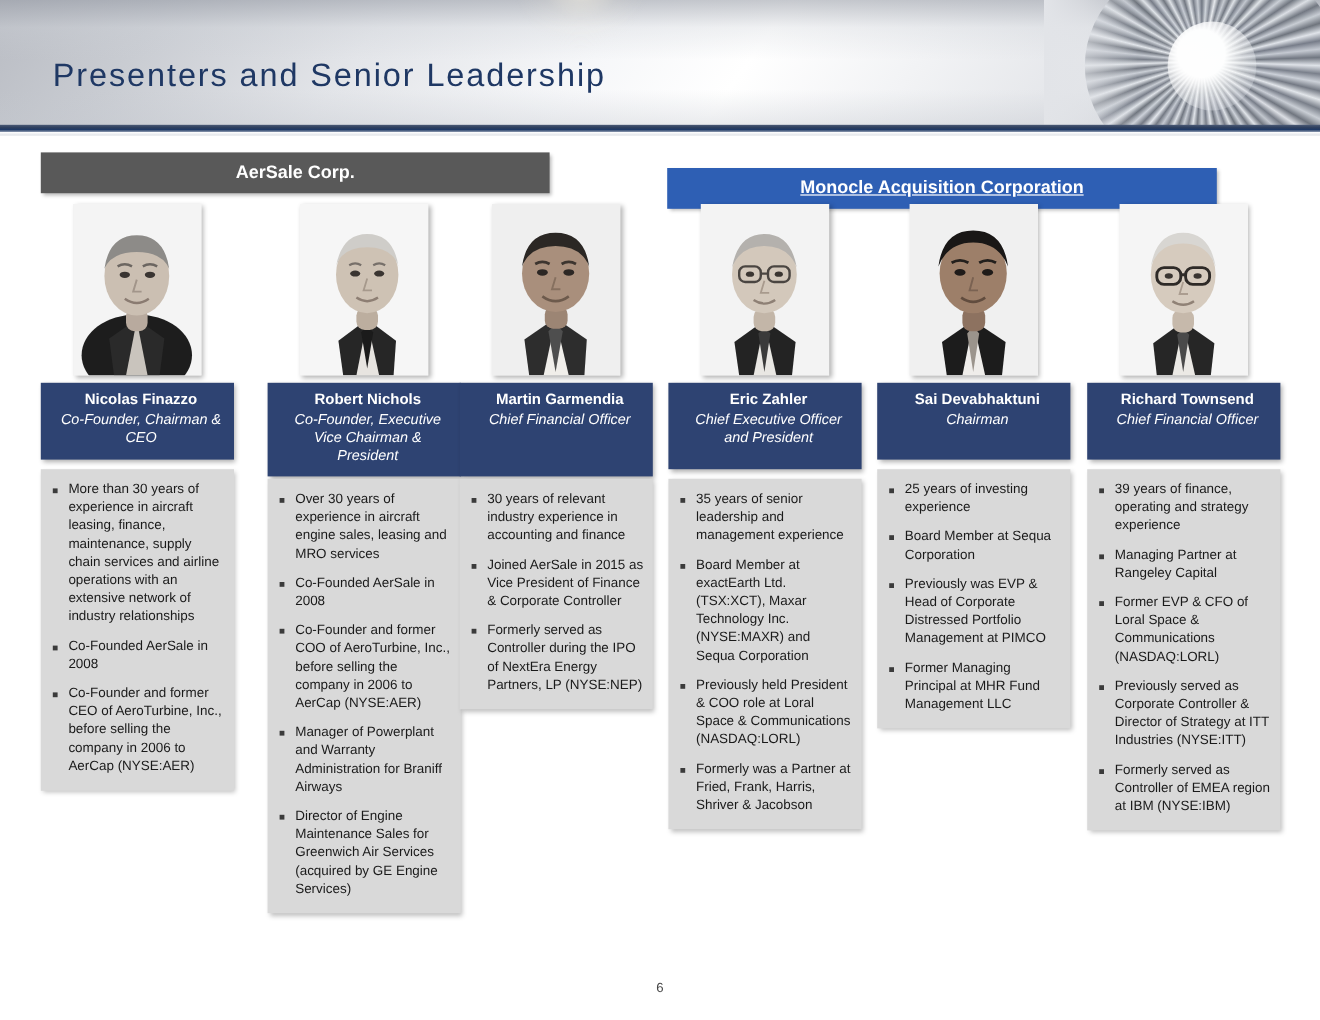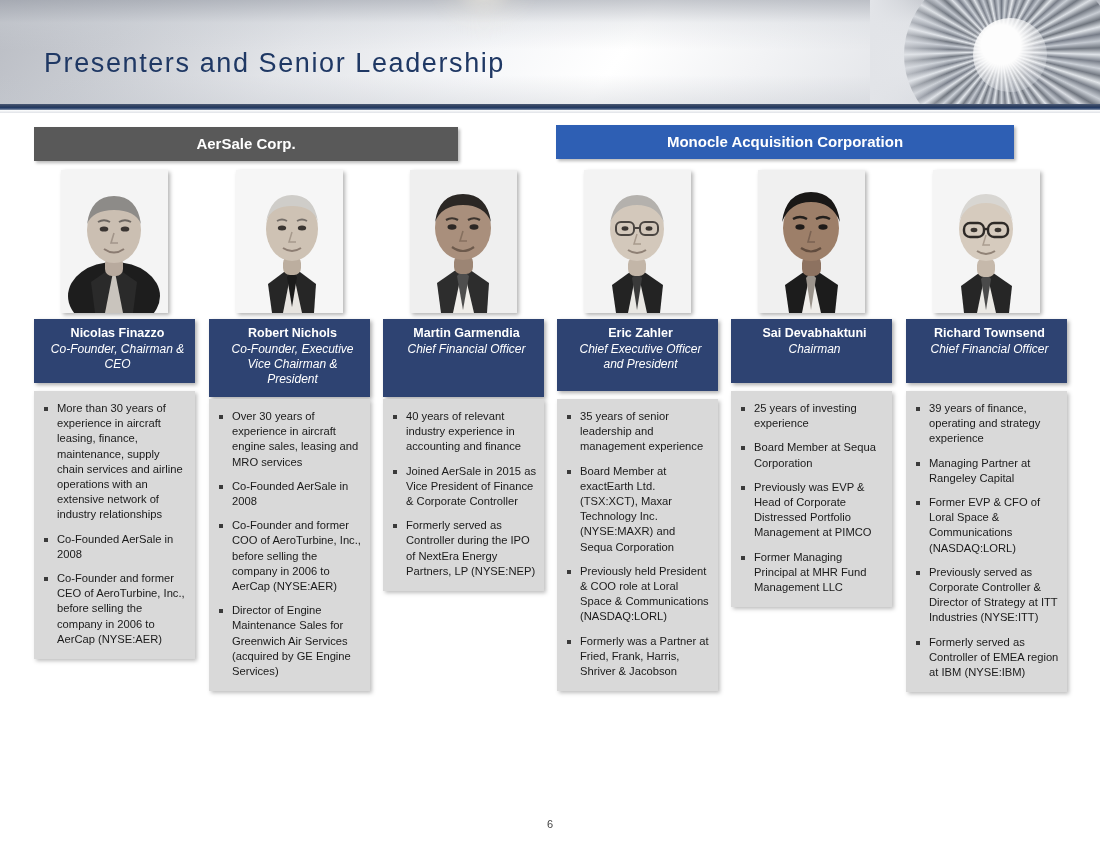--- a/index.html
+++ b/index.html
@@ -138,22 +138,23 @@
     color: #ffffff;
     font-size: 15px;
     font-weight: bold;
     box-shadow: 2px 2px 3px rgba(0,0,0,0.28);
   }
   #bar-aersale {
     left: 34px; top: 127px; width: 424px;
     background: #595959;
   }
   #bar-monocle {
-    left: 556px; top: 125px; width: 458px;
+    left: 556px; top: 140px; width: 458px;
     background: #2e5fb4;
+    text-decoration: underline;
   }
 
   
   .person {
     position: absolute;
     top: 170px;
     width: 161px;
   }
   .photo {
     position: relative;
@@ -280,21 +281,21 @@
   </div>
   <div class="bio">
     <ul>
       <li>More than 30 years of experience in aircraft leasing, finance, maintenance, supply chain services and airline operations with an extensive network of industry relationships</li>
       <li>Co-Founded AerSale in 2008</li>
       <li>Co-Founder and former CEO of AeroTurbine, Inc., before selling the company in 2006 to AerCap (NYSE:AER)</li>
     </ul>
   </div>
 </div>
 
-<div class="person" style="left:209px;">
+<div class="person" style="left:223px;">
   <div class="photo">
     <svg viewBox="0 0 107 143" xmlns="http://www.w3.org/2000/svg">
       <rect width="107" height="143" fill="#f6f6f6"></rect>
       <path d="M56 96 L32 114 L36 143 L78 143 L80 114 Z" fill="#262626"></path>
       <path d="M56 97 L47 143 L66 143 Z" fill="#e7e4e0"></path>
       <path d="M56 101 l-5 6 l5 30 l5 -30Z" fill="#1b1b1b"></path>
       <rect x="47" y="86" width="18" height="19" rx="7" fill="#bcae9f"></rect>
       <ellipse cx="56" cy="59" rx="26" ry="32" fill="#cec2b4"></ellipse>
       <path d="M30 52 q5 -27 26 -27 q22 0 26 27 q-5 -16 -26 -16 q-21 0 -26 16Z" fill="#cfcdc9"></path>
       <ellipse cx="46" cy="58" rx="4.2" ry="2.5" fill="#3a3531"></ellipse>
@@ -307,20 +308,21 @@
   </div>
   <div class="nameplate np-tall">
     <span class="pname">Robert Nichols</span>
     <span class="ptitle">Co-Founder, Executive Vice Chairman &amp; President</span>
   </div>
   <div class="bio" style="margin-top:2px;">
     <ul>
       <li>Over 30 years of experience in aircraft engine sales, leasing and MRO services</li>
       <li>Co-Founded AerSale in 2008</li>
       <li>Co-Founder and former COO of AeroTurbine, Inc., before selling the company in 2006 to AerCap (NYSE:AER)</li>
+      <li>Manager of Powerplant and Warranty Administration for Braniff Airways</li>
       <li>Director of Engine Maintenance Sales for Greenwich Air Services (acquired by GE Engine Services)</li>
     </ul>
   </div>
 </div>
 
 <div class="person" style="left:383px;">
   <div class="photo">
     <svg viewBox="0 0 107 143" xmlns="http://www.w3.org/2000/svg">
       <rect width="107" height="143" fill="#efefef"></rect>
       <path d="M53 95 L27 113 L31 143 L77 143 L79 113 Z" fill="#2d2d2d"></path>
@@ -336,21 +338,21 @@
       <path d="M53 61 l-3 10 h7" stroke="#86705f" stroke-width="1.6" fill="none"></path>
       <path d="M42 77 q11 8 22 0" stroke="#6d5a4c" stroke-width="2.2" fill="none"></path>
     </svg>
   </div>
   <div class="nameplate np-tall">
     <span class="pname">Martin Garmendia</span>
     <span class="ptitle">Chief Financial Officer</span>
   </div>
   <div class="bio" style="margin-top:2px;">
     <ul>
-      <li>40 years of relevant industry experience in accounting and finance</li>
+      <li>30 years of relevant industry experience in accounting and finance</li>
       <li>Joined AerSale in 2015 as Vice President of Finance &amp; Corporate Controller</li>
       <li>Formerly served as Controller during the IPO of NextEra Energy Partners, LP (NYSE:NEP)</li>
     </ul>
   </div>
 </div>
 
 <div class="person" style="left:557px;">
   <div class="photo">
     <svg viewBox="0 0 107 143" xmlns="http://www.w3.org/2000/svg">
       <rect width="107" height="143" fill="#f3f3f3"></rect>

